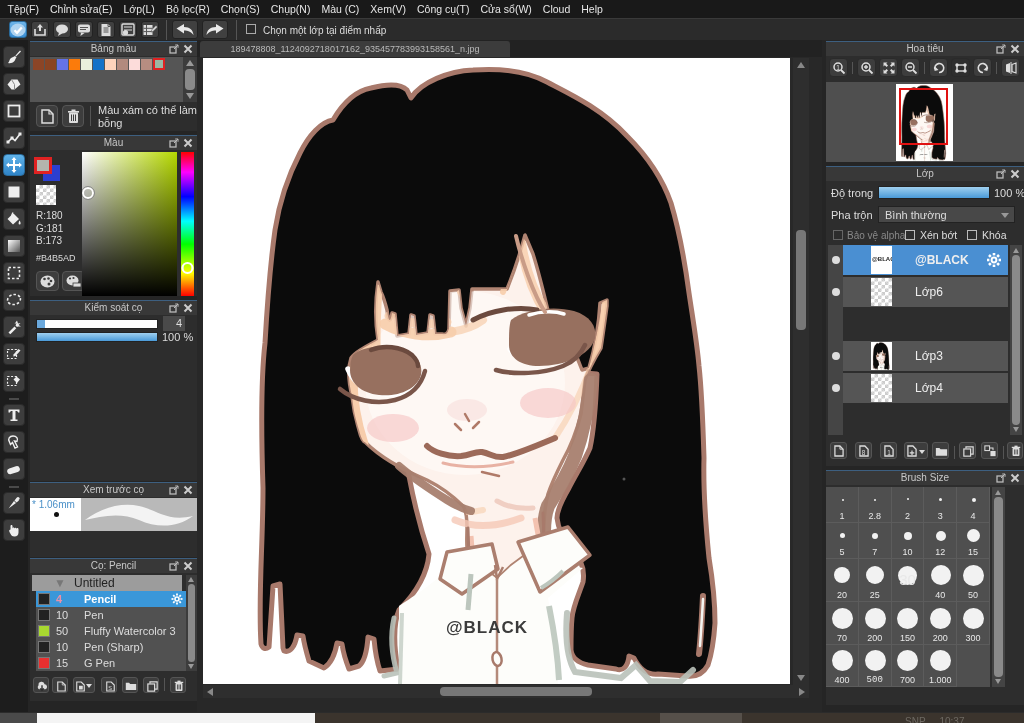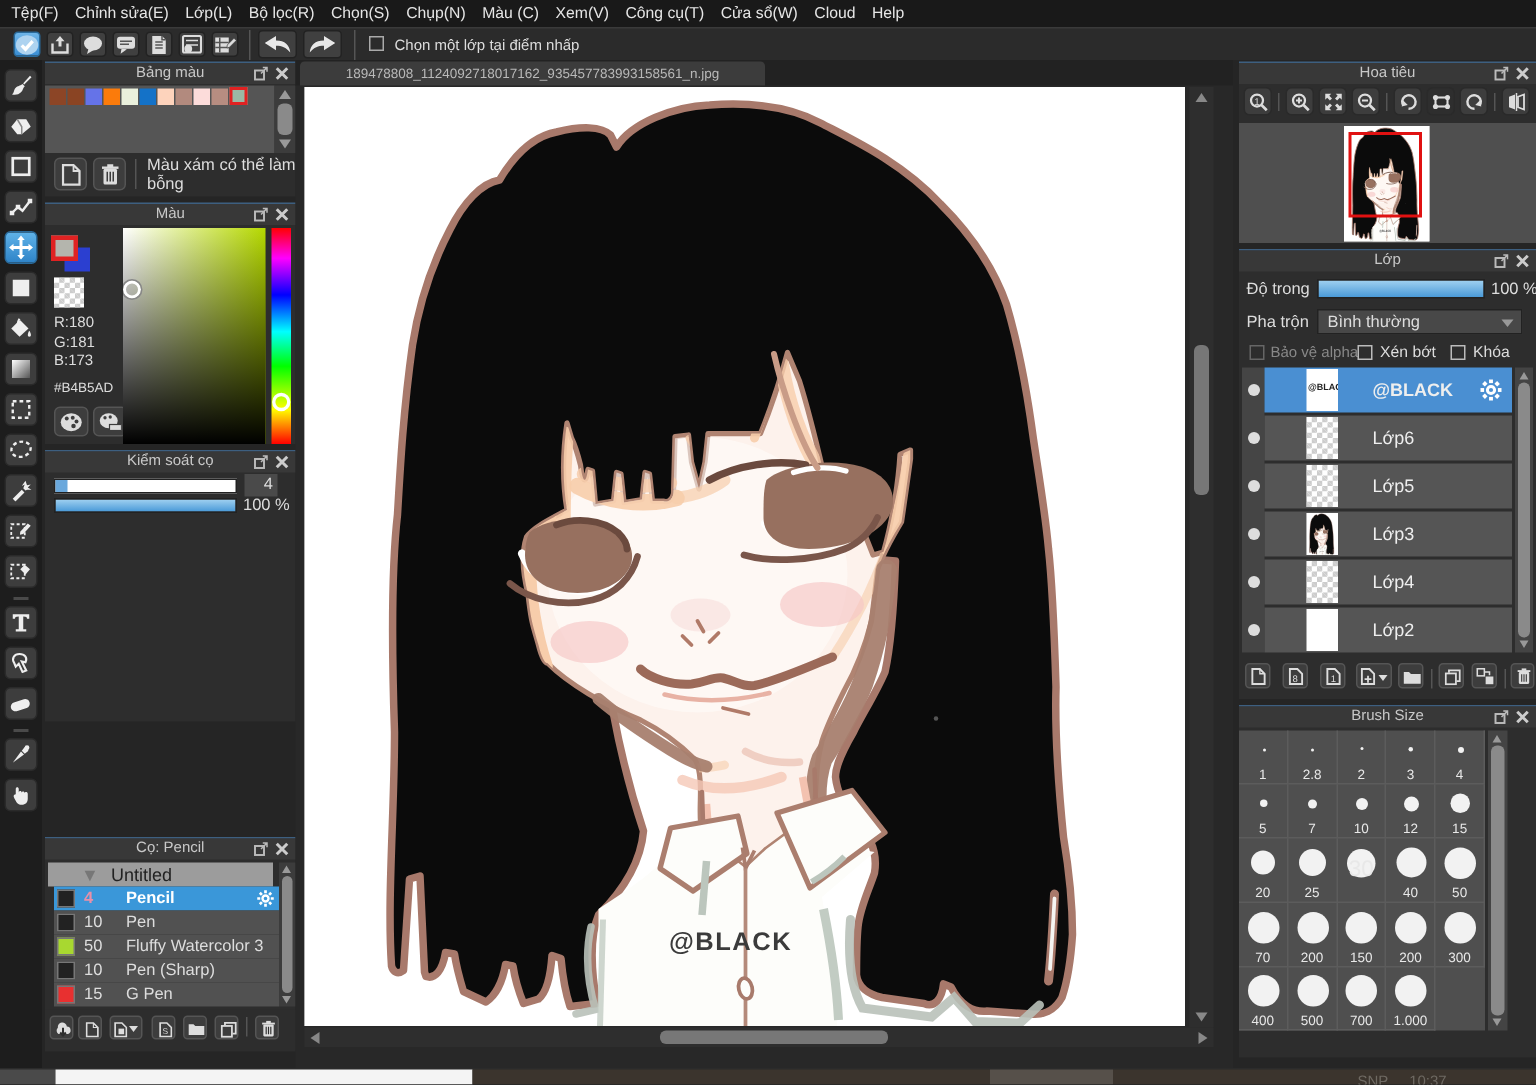--- a/index.html
+++ b/index.html
@@ -391,20 +391,40 @@
         </svg>
   </div>
   <div style="position:absolute; left:6px; top:18px; width:122px; height:10px; background:#fff; border:1px solid #222;">
     <div style="position:absolute; left:0; top:0; width:8px; height:8px; background:#6aa8dc;"></div>
   </div>
   <div style="position:absolute; left:133px; top:15px; width:22px; height:15px; background:#4a4a4a; color:#ddd; font-size:11px; text-align:right; line-height:15px; padding-right:3px;">4</div>
   <div style="position:absolute; left:6px; top:31px; width:122px; height:10px; background:linear-gradient(#9fd0f0,#4a9ad8); border:1px solid #222;"></div>
   <div style="position:absolute; left:132px; top:30px; color:#ddd; font-size:11px;">100 %</div>
 </div>
 
+<div class="panel" style="left:30px; top:482px; width:167px; height:75px;">
+  <div class="ptitle">Xem trước cọ
+    <svg class="pico pp" viewBox="0 0 10 10">
+          <rect x="1" y="3" width="6" height="6" fill="none" stroke="#bbb" stroke-width="1.3"></rect>
+          <path d="M5 5 L9 1 M6.2 1 H9 V3.8" stroke="#bbb" fill="none"></path>
+        </svg>
+    <svg class="pico px" viewBox="0 0 10 10">
+          <path d="M1.5 1.5 L8.5 8.5 M8.5 1.5 L1.5 8.5" stroke="#ccc" stroke-width="2"></path>
+        </svg>
+  </div>
+  <div style="position:absolute; left:0; top:15px; width:51px; height:33px; background:#fff;">
+    <div style="position:absolute; left:2px; top:1px; color:#4a90c8; font-size:10px;">* 1.06mm</div>
+    <div style="position:absolute; left:24px; top:14px; width:5px; height:5px; border-radius:50%; background:#111;"></div>
+  </div>
+  <div style="position:absolute; left:51px; top:15px; width:116px; height:33px; background:#b9b9b9;">
+    <svg width="116" height="33" viewBox="0 0 116 33">
+          <path d="M4 22 C20 10 40 4 58 8 C76 12 86 24 112 18 C96 30 76 30 58 22 C40 14 20 18 4 22 Z" fill="#f3f3f3"></path>
+        </svg>
+  </div>
+</div>
 
 <div class="panel" style="left:30px; top:558px; width:167px; height:142px;">
   <div class="ptitle">Cọ: Pencil
     <svg class="pico pp" viewBox="0 0 10 10">
           <rect x="1" y="3" width="6" height="6" fill="none" stroke="#bbb" stroke-width="1.3"></rect>
           <path d="M5 5 L9 1 M6.2 1 H9 V3.8" stroke="#bbb" fill="none"></path>
         </svg>
     <svg class="pico px" viewBox="0 0 10 10">
           <path d="M1.5 1.5 L8.5 8.5 M8.5 1.5 L1.5 8.5" stroke="#ccc" stroke-width="2"></path>
         </svg>
@@ -858,41 +878,31 @@
             <line x1="3" y1="13" x2="4.8" y2="11.2"></line>
             <line x1="11.2" y1="4.8" x2="13" y2="3"></line>
           </g>
         </svg>
   </div>
   <div class="lrow" style="top:110px;">
         <div class="dot"></div>
         <div class="thumb checker"></div>
         <div class="lname">Lớp6</div>
       </div>
-  <div class="lrow" style="top:142px;">
-        <div class="dot"></div>
-        <div class="thumb checker"></div>
-        <div class="lname">Lớp5</div>
-      </div>
   <div class="lrow" style="top:174px;">
         <div class="dot"></div>
         <div class="thumb" style="overflow:hidden;"><svg width="21" height="28" viewBox="0 0 587 626" preserveAspectRatio="none">
             <use href="#girl"></use>
           </svg></div>
         <div class="lname">Lớp3</div>
       </div>
   <div class="lrow" style="top:206px;">
         <div class="dot"></div>
         <div class="thumb checker"></div>
         <div class="lname">Lớp4</div>
-      </div>
-  <div class="lrow" style="top:238px;">
-        <div class="dot"></div>
-        <div class="thumb" style="background:#fff;"></div>
-        <div class="lname">Lớp2</div>
       </div>
   <div class="sb" style="left:184px; top:78px; width:12px; height:190px; background:#444;">
     <div class="arr" style="left:2.5px;top:3px;border-left:3.5px solid transparent;border-right:3.5px solid transparent;border-bottom:5px solid #999;"></div>
     <div class="sbthumb" style="left:2px; top:10px; width:8px; height:170px;"></div>
     <div class="arr" style="left:2.5px;bottom:3px;border-left:3.5px solid transparent;border-right:3.5px solid transparent;border-top:5px solid #999;"></div>
   </div>
   <div id="layerbtns" style="position:absolute; left:0; top:272px; width:198px; height:26px;">
     <div class="lbtn" style="left:4px;">
           <svg width="10" height="12" viewBox="0 0 11 13" style="position:absolute;left:3px;top:2px;">
             <path d="M1 1 H6.5 L10 4.5 V12 H1 Z" fill="none" stroke="#ddd" stroke-width="1.4"></path>
@@ -1039,21 +1049,21 @@
           <div style="position:absolute;left:0;bottom:1px;width:100%;text-align:center;font-size:9px;color:#e8e8e8;">200</div>
         </div>
     <div style="position:absolute;left:131.2px;top:115px;width:32.8px;height:43px;border-right:1px solid #5c5c5c;border-bottom:1px solid #5c5c5c;">
           <div style="position:absolute;left:5.9px;top:5.5px;width:21px;height:21px;border-radius:50%;background:#f2f2f2;"></div>
           <div style="position:absolute;left:0;bottom:1px;width:100%;text-align:center;font-size:9px;color:#e8e8e8;">300</div>
         </div>
     <div style="position:absolute;left:0.0px;top:158px;width:32.8px;height:42px;border-right:1px solid #5c5c5c;border-bottom:1px solid #5c5c5c;">
           <div style="position:absolute;left:5.9px;top:5.0px;width:21px;height:21px;border-radius:50%;background:#f2f2f2;"></div>
           <div style="position:absolute;left:0;bottom:1px;width:100%;text-align:center;font-size:9px;color:#e8e8e8;">400</div>
         </div>
-    <div style="position:absolute;left:32.8px;top:158px;width:32.8px;height:42px;border-right:1px solid #5c5c5c;border-bottom:1px solid #5c5c5c;">
+    <div style="position:absolute;left:32.8px;top:158px;width:32.8px;height:42px;border-right:1px solid #5c5c5c;border-bottom:1px solid #5c5c5c;font-family:Liberation Mono, monospace;">
           <div style="position:absolute;left:5.9px;top:5.0px;width:21px;height:21px;border-radius:50%;background:#f2f2f2;"></div>
           <div style="position:absolute;left:0;bottom:1px;width:100%;text-align:center;font-size:9px;color:#e8e8e8;">500</div>
         </div>
     <div style="position:absolute;left:65.6px;top:158px;width:32.8px;height:42px;border-right:1px solid #5c5c5c;border-bottom:1px solid #5c5c5c;">
           <div style="position:absolute;left:5.9px;top:5.0px;width:21px;height:21px;border-radius:50%;background:#f2f2f2;"></div>
           <div style="position:absolute;left:0;bottom:1px;width:100%;text-align:center;font-size:9px;color:#e8e8e8;">700</div>
         </div>
     <div style="position:absolute;left:98.4px;top:158px;width:32.8px;height:42px;border-right:1px solid #5c5c5c;border-bottom:1px solid #5c5c5c;">
           <div style="position:absolute;left:5.9px;top:5.0px;width:21px;height:21px;border-radius:50%;background:#f2f2f2;"></div>
           <div style="position:absolute;left:0;bottom:1px;width:100%;text-align:center;font-size:9px;color:#e8e8e8;">1.000</div>

